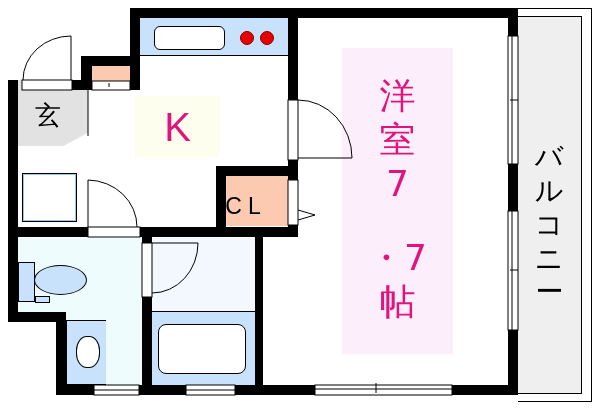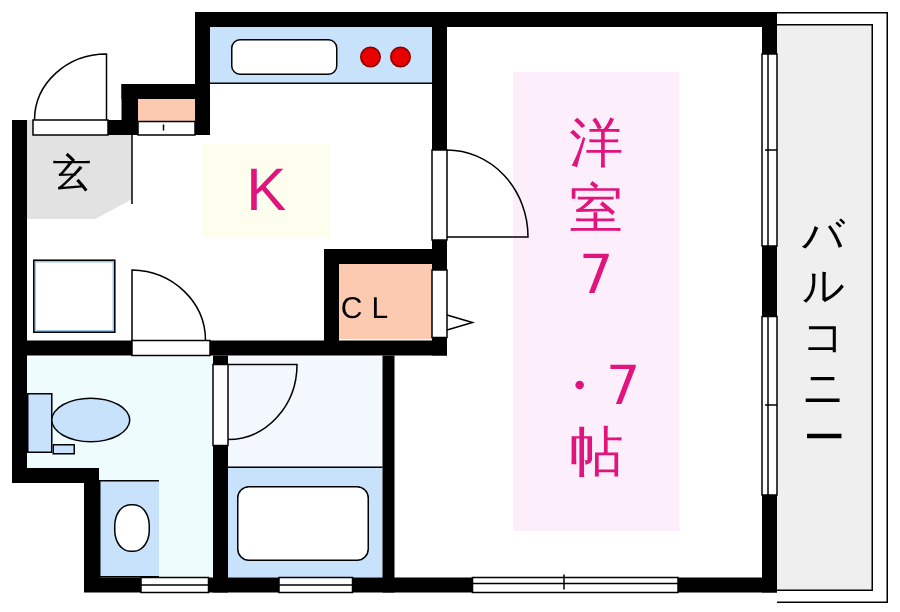--- a/index.html
+++ b/index.html
@@ -22,21 +22,21 @@
 <div class="lbl" style="left:28px;top:98px;width:40px;height:34px;font-size:26px;color:#000;">玄</div>
 
 <div class="abs" style="left:92px;top:66px;width:38px;height:15px;background:#fccab0;"></div>
 
 <div class="lbl" style="left:135px;top:96px;width:85px;height:62px;background:#fefeee;"></div>
 <div class="lbl" style="left:135px;top:96px;width:85px;height:62px;font-size:40px;color:#e0147c;font-family:'Liberation Sans',sans-serif;">K</div>
 
 <div class="abs" style="left:22px;top:173px;width:55px;height:49px;background:#fff;border:2px solid #9cc4ec;outline:1px solid #000;outline-offset:-1px;"></div>
 
 <div class="abs" style="left:226px;top:176px;width:62px;height:50px;background:#fccab0;"></div>
-<div class="lbl" style="left:226px;top:186px;width:40px;height:40px;font-size:20px;letter-spacing:6px;color:#000;font-family:'Liberation Sans',sans-serif;">CL</div>
+<div class="lbl" style="left:226px;top:186px;width:40px;height:40px;font-size:23px;letter-spacing:6px;color:#000;font-family:'Liberation Sans',sans-serif;">CL</div>
 
 <div class="abs" style="left:342px;top:48px;width:111px;height:306px;background:#fdeefb;"></div>
 <div class="abs" style="left:342px;top:74px;width:111px;height:270px;display:flex;flex-direction:column;align-items:center;color:#e0147c;font-size:36px;line-height:44px;">
   <span>洋</span>
   <span>室</span>
   <span>7</span>
   <span style="margin-top:30px;">・7</span>
   <span>帖</span>
 </div>
 

